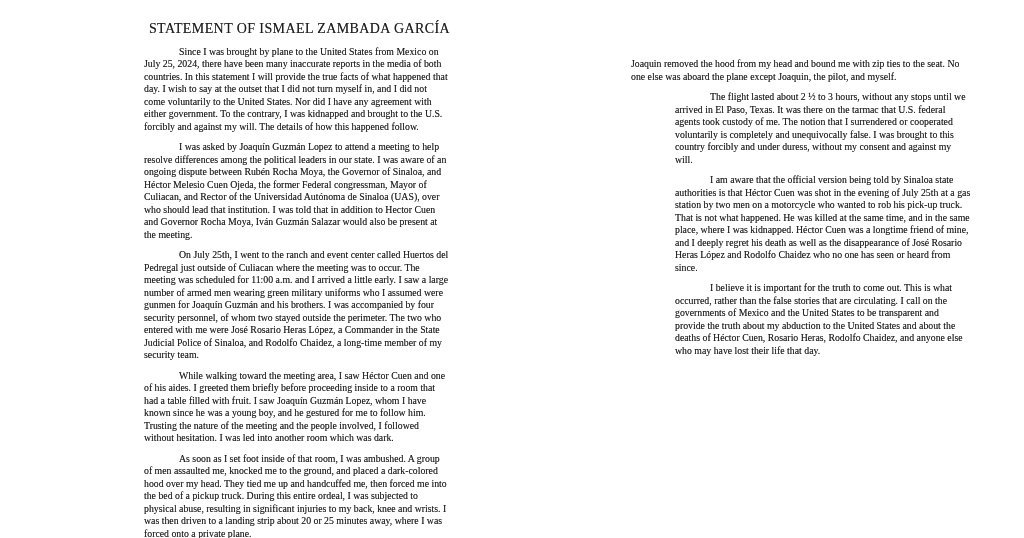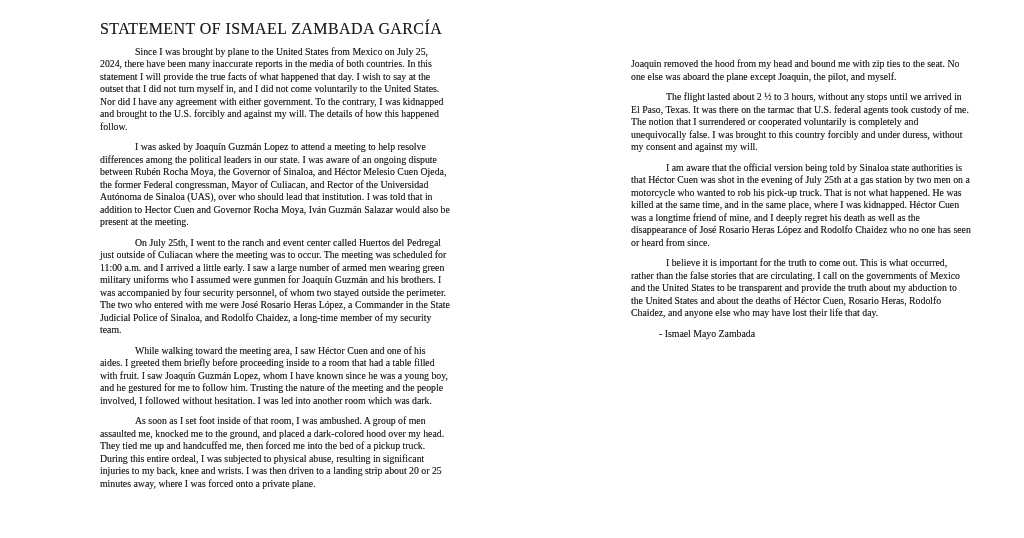--- a/index.html
+++ b/index.html
@@ -29,31 +29,32 @@
     left: 100px;
     top: 23px;
     width: 350px;
   }
   .page-2 {
     left: 631px;
     top: 58px;
     width: 340px;
   }
   .doc-title {
-    font-size: 16px;
+    font-size: 14px;
     font-weight: 400;
     letter-spacing: 0.4px;
-    text-align: left;
+    text-align: right;
     margin: 0 0 10px 0;
   }
   .para {
     margin: 0 0 8px 0;
   }
   .para.indent {
     text-indent: 35px;
+    margin-left: 44px;
   }
   .para:last-child {
     margin-bottom: 0;
   }
   .signature {
     text-indent: 28px;
   }
 </style>
 </head>
 <body>
@@ -67,16 +68,15 @@
     <p class="para indent">On July 25th, I went to the ranch and event center called Huertos del Pedregal just outside of Culiacan where the meeting was to occur. The meeting was scheduled for 11:00 a.m. and I arrived a little early. I saw a large number of armed men wearing green military uniforms who I assumed were gunmen for Joaquín Guzmán and his brothers. I was accompanied by four security personnel, of whom two stayed outside the perimeter. The two who entered with me were José Rosario Heras López, a Commander in the State Judicial Police of Sinaloa, and Rodolfo Chaidez, a long-time member of my security team.</p>
     <p class="para indent">While walking toward the meeting area, I saw Héctor Cuen and one of his aides. I greeted them briefly before proceeding inside to a room that had a table filled with fruit. I saw Joaquín Guzmán Lopez, whom I have known since he was a young boy, and he gestured for me to follow him. Trusting the nature of the meeting and the people involved, I followed without hesitation. I was led into another room which was dark.</p>
     <p class="para indent">As soon as I set foot inside of that room, I was ambushed. A group of men assaulted me, knocked me to the ground, and placed a dark-colored hood over my head. They tied me up and handcuffed me, then forced me into the bed of a pickup truck. During this entire ordeal, I was subjected to physical abuse, resulting in significant injuries to my back, knee and wrists. I was then driven to a landing strip about 20 or 25 minutes away, where I was forced onto a private plane.</p>
   </div>
 
   <div class="page page-2">
     <p class="para">Joaquin removed the hood from my head and bound me with zip ties to the seat. No one else was aboard the plane except Joaquin, the pilot, and myself.</p>
     <p class="para indent">The flight lasted about 2 ½ to 3 hours, without any stops until we arrived in El Paso, Texas. It was there on the tarmac that U.S. federal agents took custody of me. The notion that I surrendered or cooperated voluntarily is completely and unequivocally false. I was brought to this country forcibly and under duress, without my consent and against my will.</p>
     <p class="para indent">I am aware that the official version being told by Sinaloa state authorities is that Héctor Cuen was shot in the evening of July 25th at a gas station by two men on a motorcycle who wanted to rob his pick-up truck. That is not what happened. He was killed at the same time, and in the same place, where I was kidnapped. Héctor Cuen was a longtime friend of mine, and I deeply regret his death as well as the disappearance of José Rosario Heras López and Rodolfo Chaidez who no one has seen or heard from since.</p>
     <p class="para indent">I believe it is important for the truth to come out. This is what occurred, rather than the false stories that are circulating. I call on the governments of Mexico and the United States to be transparent and provide the truth about my abduction to the United States and about the deaths of Héctor Cuen, Rosario Heras, Rodolfo Chaidez, and anyone else who may have lost their life that day.</p>
-    <p class="para signature">- Ismael Mayo Zambada</p>
   </div>
 
 </div>
 
 </body></html>

